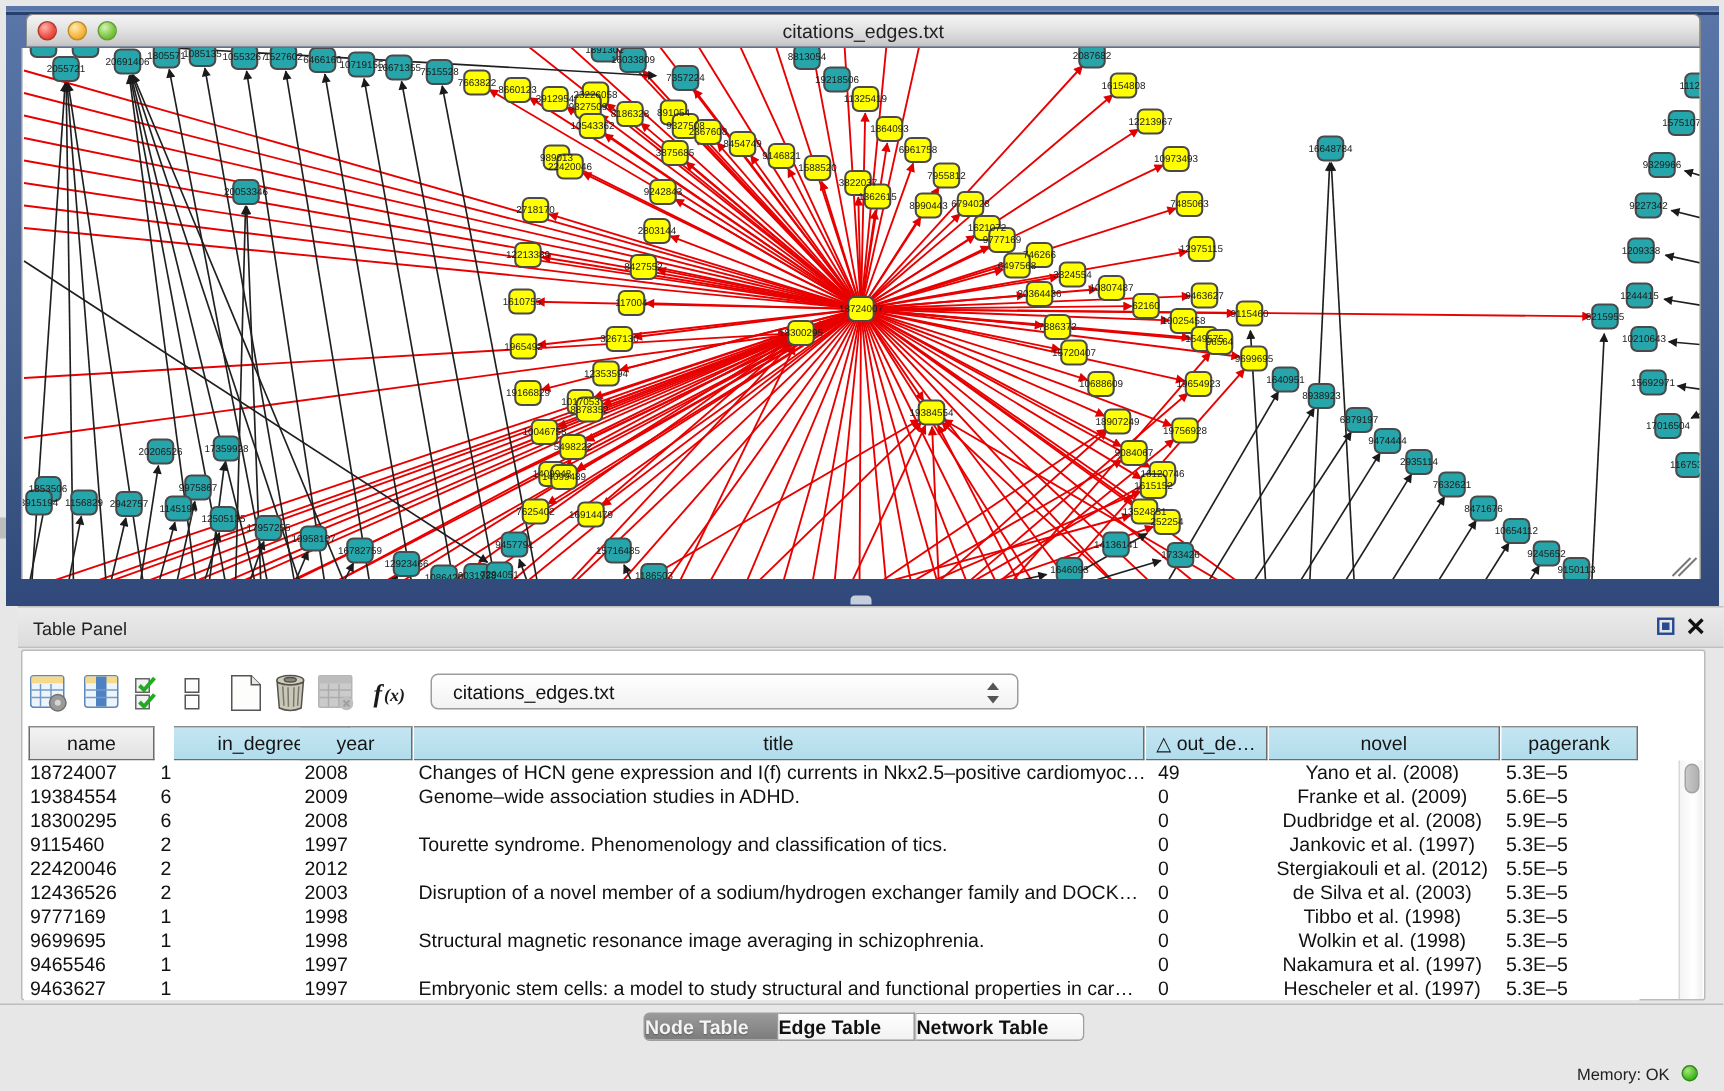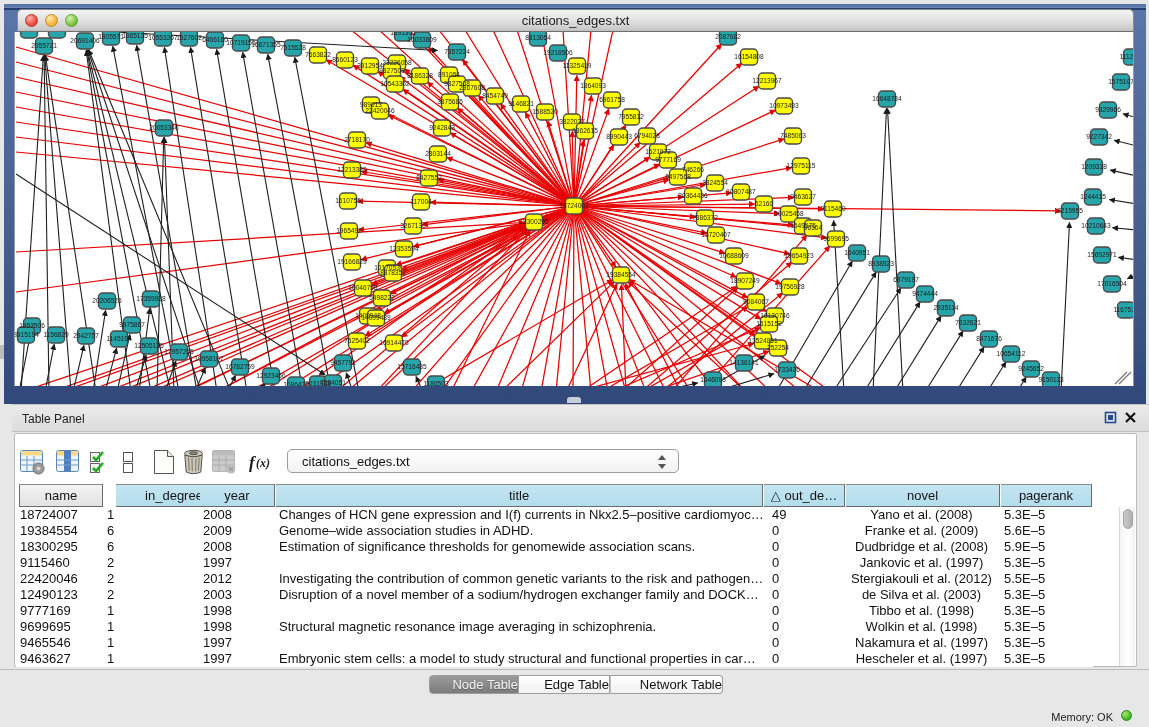--- a/index.html
+++ b/index.html
@@ -26,21 +26,21 @@
 .tr{position:absolute;left:16px;width:1077px;height:16px;background:#fff}
 .td{position:absolute;top:0;height:16px;font-size:13px;color:#111;line-height:16px;white-space:nowrap;overflow:hidden}
 .c0{left:4px;width:83px}.c1{left:91px;width:92px}.c2{left:187px;width:72px}
 .c3{left:263px;width:484px}.c4{left:756px;width:76px}.c5{left:827px;width:157px;text-align:center}
 .c6{left:988px;width:90px}
 
 #sb{position:absolute;left:1119px;top:507px;width:16px;height:159px;background:linear-gradient(90deg,#f4f4f4,#ffffff 60%,#f0f0f0);border-left:1px solid #d8d8d8}
 #sb .thumb{position:absolute;left:2.5px;top:2px;width:10px;height:20px;border-radius:6px;background:linear-gradient(90deg,#c9c9c9,#b0b0b0);border:1px solid #a2a2a2}
 
 #tabline{position:absolute;left:0;top:669px;width:1149px;height:1px;background:#bdbdbd}
-.seg{position:absolute;top:675px;height:19px;font-size:13px;font-weight:normal;line-height:18px;text-align:right;border:1px solid #9e9e9e}
+.seg{position:absolute;top:675px;height:19px;font-size:13px;font-weight:bold;line-height:18px;text-align:left;border:1px solid #9e9e9e}
 #seg1{left:429px;width:90px;background:linear-gradient(180deg,#9a9a9a,#7c7c7c);color:#f4f4f4;border-radius:4px 0 0 4px;text-shadow:0 1px 1px rgba(0,0,0,.3)}
 #seg2{left:519px;width:91px;background:linear-gradient(180deg,#ffffff,#f2f2f2);color:#111;border-left:none}
 #seg3{left:610px;width:113px;background:linear-gradient(180deg,#ffffff,#f2f2f2);color:#111;border-left:1px solid #c0c0c0;border-radius:0 4px 4px 0}
 #mem{position:absolute;right:36px;top:711px;font-size:11px;color:#222}
 #memdot{position:absolute;right:17px;top:710px;width:11px;height:11px;border-radius:50%;background:radial-gradient(circle at 35% 30%,#a8e87a,#3cb51e 70%);border:1px solid #2c8a12}
 .flicon{position:absolute;top:411px;width:13px;height:13px}
 </style></head>
 <body>
 <div id="stage">
  <div id="blue">
@@ -671,44 +671,43 @@
       <div class="td c2">2009</div>
       <div class="td c3">Genome–wide association studies in ADHD.</div>
       <div class="td c4">0</div>
       <div class="td c5">Franke et al. (2009)</div>
       <div class="td c6">5.6E–5</div>
     </div>
     <div class="tr" style="top:539px">
       <div class="td c0">18300295</div>
       <div class="td c1">6</div>
       <div class="td c2">2008</div>
-      <div class="td c3">Estimation of significance thresholds for genomewide association scans.</div>
       <div class="td c4">0</div>
       <div class="td c5">Dudbridge et al. (2008)</div>
       <div class="td c6">5.9E–5</div>
     </div>
     <div class="tr" style="top:555px">
       <div class="td c0">9115460</div>
       <div class="td c1">2</div>
       <div class="td c2">1997</div>
+      <div class="td c3">Tourette syndrome. Phenomenology and classification of tics.</div>
       <div class="td c4">0</div>
       <div class="td c5">Jankovic et al. (1997)</div>
       <div class="td c6">5.3E–5</div>
     </div>
     <div class="tr" style="top:571px">
       <div class="td c0">22420046</div>
       <div class="td c1">2</div>
       <div class="td c2">2012</div>
-      <div class="td c3">Investigating the contribution of common genetic variants to the risk and pathogen…</div>
       <div class="td c4">0</div>
       <div class="td c5">Stergiakouli et al. (2012)</div>
       <div class="td c6">5.5E–5</div>
     </div>
     <div class="tr" style="top:587px">
-      <div class="td c0">12490123</div>
+      <div class="td c0">12436526</div>
       <div class="td c1">2</div>
       <div class="td c2">2003</div>
       <div class="td c3">Disruption of a novel member of a sodium/hydrogen exchanger family and DOCK…</div>
       <div class="td c4">0</div>
       <div class="td c5">de Silva et al. (2003)</div>
       <div class="td c6">5.3E–5</div>
     </div>
     <div class="tr" style="top:603px">
       <div class="td c0">9777169</div>
       <div class="td c1">1</div>

